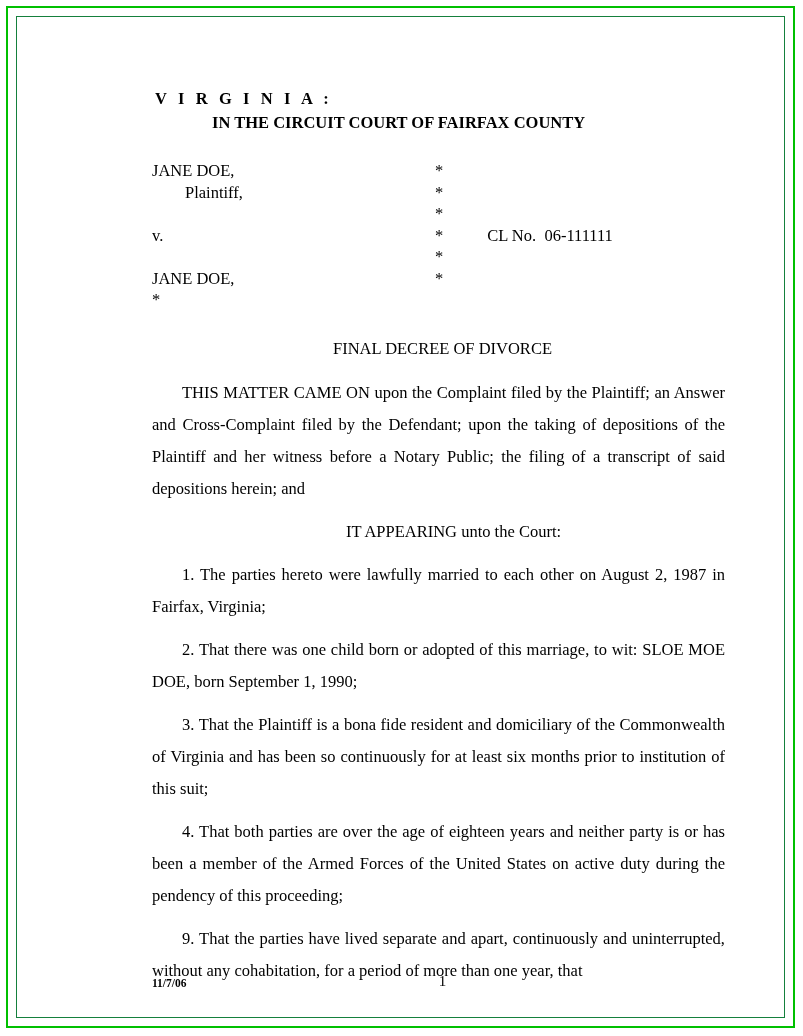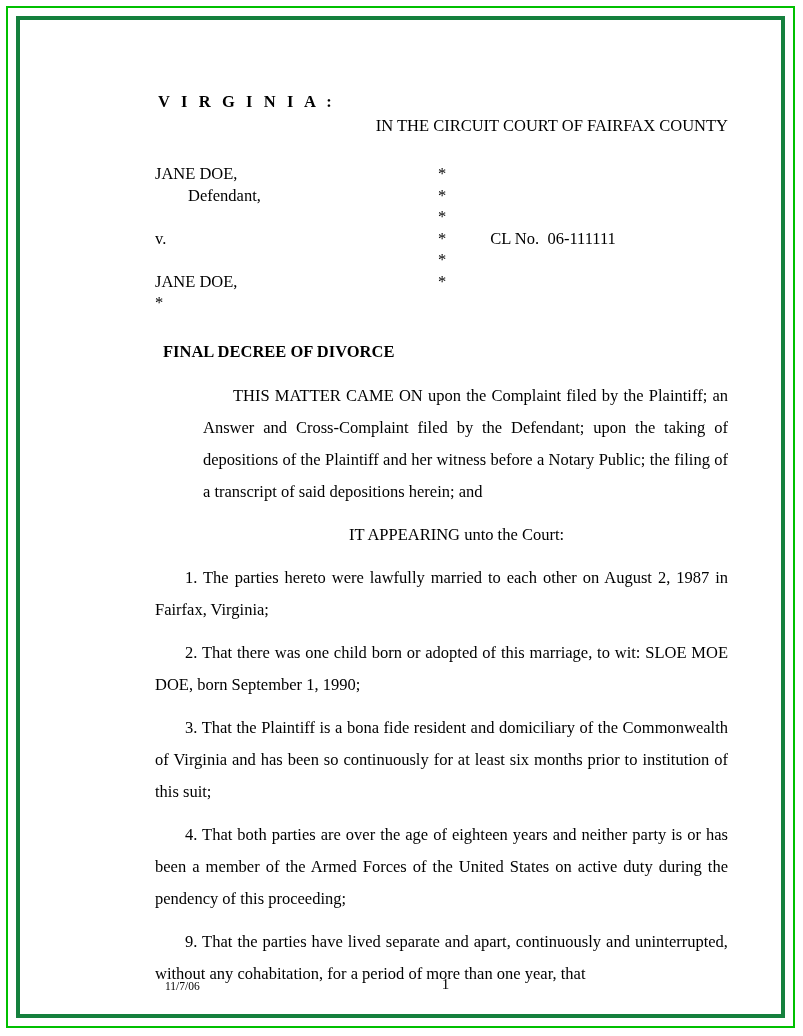--- a/index.html
+++ b/index.html
@@ -23,41 +23,41 @@
     border: 2px solid #00c000;
     box-sizing: border-box;
     background: #ffffff;
   }
   .page-inner {
     position: absolute;
     left: 8px;
     top: 8px;
     right: 8px;
     bottom: 8px;
-    border: 4px solid #15803d;
+    border: 1px solid #15803d;
     background: #ffffff;
     box-sizing: border-box;
     overflow: hidden;
   }
   .doc-body {
     position: absolute;
     left: 135px;
     top: 72px;
     width: 573px;
   }
   .state-line {
     font-size: 16.5px;
     font-weight: bold;
     letter-spacing: 3.6px;
     margin: 0 0 4px 3px;
   }
   .court-line {
     font-size: 16.5px;
-    font-weight: normal;
-    text-align: right;
+    font-weight: bold;
+    text-align: left;
     margin: 0 0 0 60px;
   }
   .caption {
     margin-top: 27px;
     font-size: 16.5px;
     line-height: 21.5px;
   }
   .cap-row {
     display: flex;
     align-items: flex-start;
@@ -70,35 +70,34 @@
   .cap-star {
     width: 44px;
     flex: 0 0 44px;
   }
   .cap-case {
     flex: 1 1 auto;
     white-space: pre;
   }
   .title {
     margin-top: 28px;
-    text-align: left;
+    text-align: center;
     font-size: 16.5px;
-    font-weight: bold;
+    font-weight: normal;
     margin-left: 8px;
   }
   p.para {
     font-size: 16.5px;
     line-height: 32px;
     margin: 11px 0 0 0;
     text-align: justify;
     text-justify: inter-word;
   }
   p.para.first {
     margin-top: 18px;
-    margin-left: 48px;
   }
   p.para .ind {
     display: inline-block;
     width: 30px;
   }
   p.para.noindent {
     text-align: center;
   }
   .footer {
     position: absolute;
@@ -106,22 +105,23 @@
     top: 960px;
     width: 573px;
     font-size: 11.5px;
   }
   .footer-inner {
     position: relative;
     height: 16px;
   }
   .footer-date {
     position: absolute;
-    left: 10px;
+    left: 0;
     top: 0;
+    font-weight: bold;
   }
   .footer-page {
     position: absolute;
     left: 0;
     right: 0;
     top: -4px;
     text-align: center;
     font-size: 15px;
     margin-left: 8px;
   }
@@ -137,21 +137,21 @@
       <div class="state-line">V I R G I N I A :</div>
       <div class="court-line">IN THE CIRCUIT COURT OF FAIRFAX COUNTY</div>
 
       <div class="caption">
         <div class="cap-row">
           <div class="cap-party">JANE DOE,</div>
           <div class="cap-star">*</div>
           <div class="cap-case"></div>
         </div>
         <div class="cap-row">
-          <div class="cap-party">        Defendant,</div>
+          <div class="cap-party">        Plaintiff,</div>
           <div class="cap-star">*</div>
           <div class="cap-case"></div>
         </div>
         <div class="cap-row">
           <div class="cap-party"></div>
           <div class="cap-star">*</div>
           <div class="cap-case"></div>
         </div>
         <div class="cap-row">
           <div class="cap-party">v.</div>

